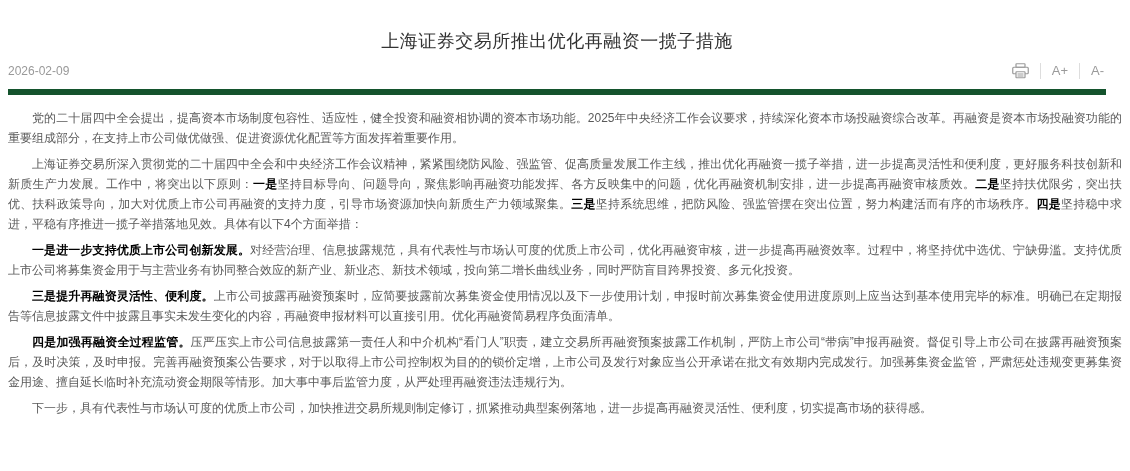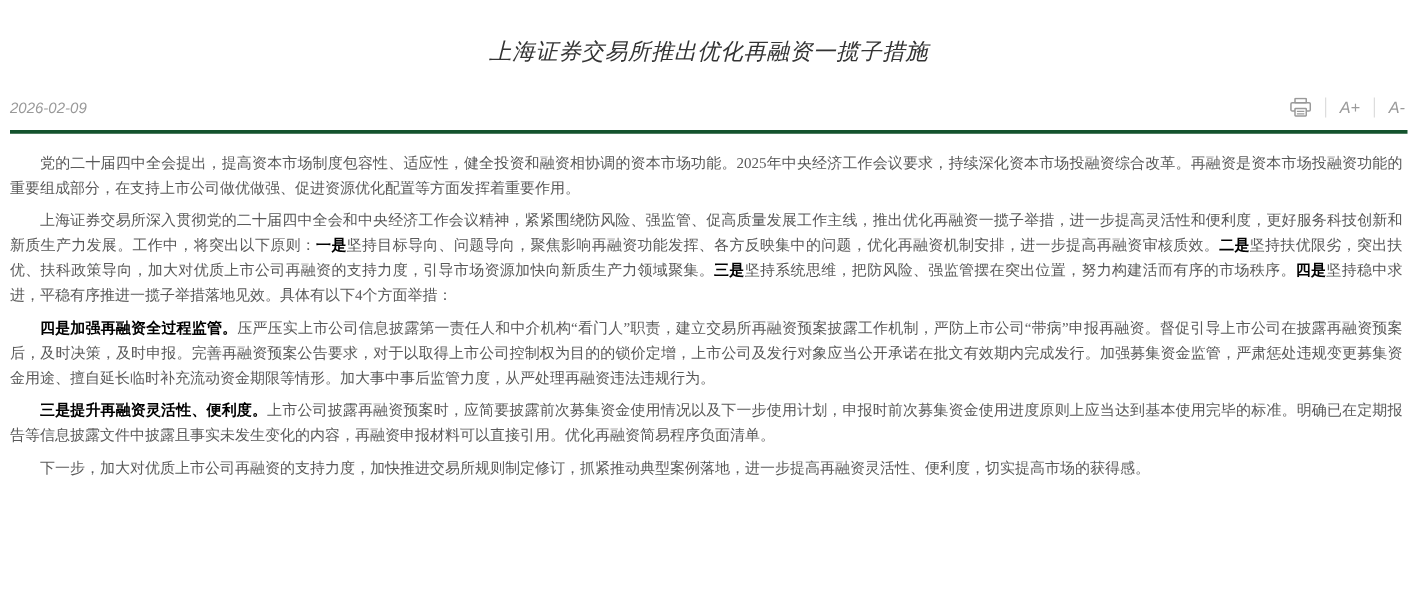--- a/index.html
+++ b/index.html
@@ -8,36 +8,35 @@
     background: #ffffff;
     font-family: "Liberation Sans", "DejaVu Sans", sans-serif;
   }
   .page {
     width: 1130px;
     margin: 0 auto;
     background: #ffffff;
     box-sizing: border-box;
   }
   .article-header {
-    padding: 30px 4px 0 8px;
-    font-style: italic;
+    padding: 30px 24px 0 8px;
   }
   .article-title {
     margin: 0;
     text-align: center;
     font-size: 18px;
     line-height: 23px;
     font-weight: 400;
     color: #333333;
     letter-spacing: 0.5px;
   }
   .meta-row {
-    margin-top: 24px;
+    margin-top: 9px;
     padding-bottom: 9px;
-    border-bottom: 3px solid #14532d;
+    border-bottom: 6px solid #14532d;
     display: flex;
     justify-content: space-between;
   }
   .publish-date {
     font-size: 12px;
     color: #999999;
     line-height: 18px;
   }
   .tools {
     display: flex;
@@ -59,21 +58,20 @@
   .article-body {
     padding: 13px 8px 14px 8px;
   }
   .para {
     margin: 0 0 6px 0;
     font-size: 12px;
     line-height: 20px;
     color: #595959;
     text-indent: 2em;
     text-align: justify;
-    font-family: Liberation Serif, serif;
   }
   .para:last-child { margin-bottom: 0; }
   .para strong {
     font-weight: bold;
     color: #000000;
   }
 </style>
 </head>
 <body>
 
@@ -99,18 +97,19 @@
         </span>
         <span class="tool">A+</span>
         <span class="tool">A-</span>
       </div>
     </div>
   </div>
 
   <div class="article-body">
       <p class="para"><span>党的二十届四中全会提出，提高资本市场制度包容性、适应性，健全投资和融资相协调的资本市场功能。2025年中央经济工作会议要求，持续深化资本市场投融资综合改革。再融资是资本市场投融资功能的重要组成部分，在支持上市公司做优做强、促进资源优化配置等方面发挥着重要作用。</span></p>
       <p class="para"><span>上海证券交易所深入贯彻党的二十届四中全会和中央经济工作会议精神，紧紧围绕防风险、强监管、促高质量发展工作主线，推出优化再融资一揽子举措，进一步提高灵活性和便利度，更好服务科技创新和新质生产力发展。工作中，将突出以下原则：</span><strong>一是</strong><span>坚持目标导向、问题导向，聚焦影响再融资功能发挥、各方反映集中的问题，优化再融资机制安排，进一步提高再融资审核质效。</span><strong>二是</strong><span>坚持扶优限劣，突出扶优、扶科政策导向，加大对优质上市公司再融资的支持力度，引导市场资源加快向新质生产力领域聚集。</span><strong>三是</strong><span>坚持系统思维，把防风险、强监管摆在突出位置，努力构建活而有序的市场秩序。</span><strong>四是</strong><span>坚持稳中求进，平稳有序推进一揽子举措落地见效。具体有以下4个方面举措：</span></p>
+      <p class="para"><strong>一是进一步支持优质上市公司创新发展。</strong><span>对经营治理、信息披露规范，具有代表性与市场认可度的优质上市公司，优化再融资审核，进一步提高再融资效率。过程中，将坚持优中选优、宁缺毋滥。支持优质上市公司将募集资金用于与主营业务有协同整合效应的新产业、新业态、新技术领域，投向第二增长曲线业务，同时严防盲目跨界投资、多元化投资。</span></p>
+      <p class="para"><strong>三是提升再融资灵活性、便利度。</strong><span>上市公司披露再融资预案时，应简要披露前次募集资金使用情况以及下一步使用计划，申报时前次募集资金使用进度原则上应当达到基本使用完毕的标准。明确已在定期报告等信息披露文件中披露且事实未发生变化的内容，再融资申报材料可以直接引用。优化再融资简易程序负面清单。</span></p>
       <p class="para"><strong>四是加强再融资全过程监管。</strong><span>压严压实上市公司信息披露第一责任人和中介机构“看门人”职责，建立交易所再融资预案披露工作机制，严防上市公司“带病”申报再融资。督促引导上市公司在披露再融资预案后，及时决策，及时申报。完善再融资预案公告要求，对于以取得上市公司控制权为目的的锁价定增，上市公司及发行对象应当公开承诺在批文有效期内完成发行。加强募集资金监管，严肃惩处违规变更募集资金用途、擅自延长临时补充流动资金期限等情形。加大事中事后监管力度，从严处理再融资违法违规行为。</span></p>
-      <p class="para"><strong>三是提升再融资灵活性、便利度。</strong><span>上市公司披露再融资预案时，应简要披露前次募集资金使用情况以及下一步使用计划，申报时前次募集资金使用进度原则上应当达到基本使用完毕的标准。明确已在定期报告等信息披露文件中披露且事实未发生变化的内容，再融资申报材料可以直接引用。优化再融资简易程序负面清单。</span></p>
-      <p class="para"><span>下一步，加大对优质上市公司再融资的支持力度，加快推进交易所规则制定修订，抓紧推动典型案例落地，进一步提高再融资灵活性、便利度，切实提高市场的获得感。</span></p>
+      <p class="para"><span>下一步，具有代表性与市场认可度的优质上市公司，加快推进交易所规则制定修订，抓紧推动典型案例落地，进一步提高再融资灵活性、便利度，切实提高市场的获得感。</span></p>
     </div>
 
 </div>
 
 </body></html>

